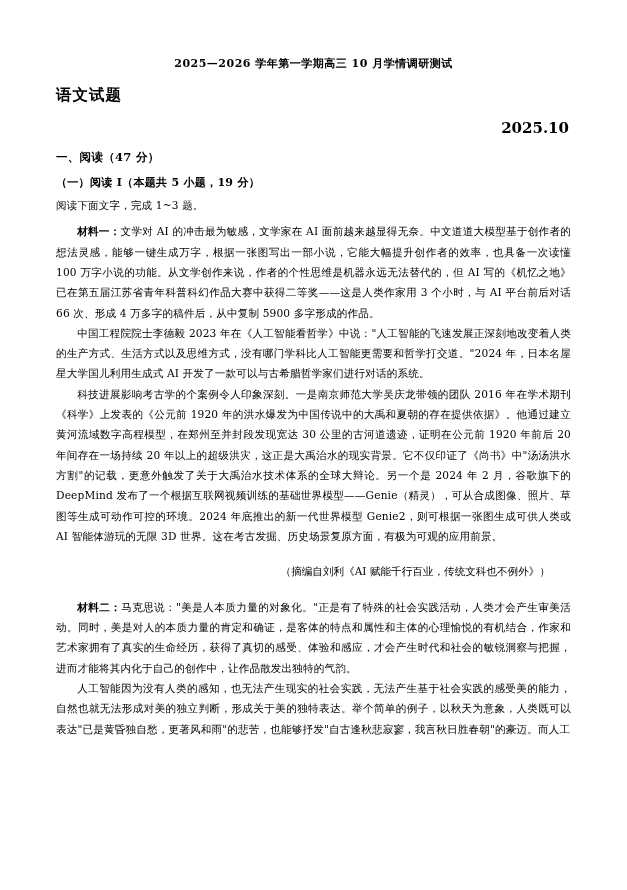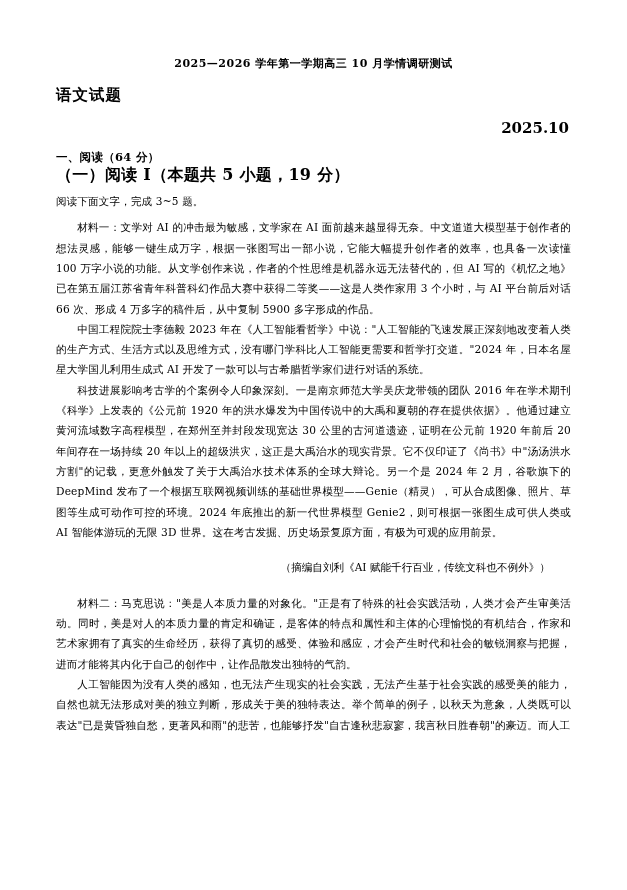--- a/index.html
+++ b/index.html
@@ -45,64 +45,65 @@
     margin-top: 14px;
     margin-right: 2px;
   }
   .section-head {
     font-size: 11.5px;
     font-weight: bold;
     margin-top: 13px;
     letter-spacing: 0.3px;
   }
   .sub-head {
-    font-size: 16px;
+    font-size: 11px;
     font-weight: bold;
+    margin-top: 10px;
     letter-spacing: 0.3px;
   }
   .small-note {
     font-size: 10.5px;
     margin-top: 9px;
     letter-spacing: 0.2px;
   }
   p.body {
     font-size: 10.6px;
     line-height: 1.92;
     margin: 0;
     text-align: justify;
     text-justify: inter-ideograph;
     text-indent: 2em;
     letter-spacing: 0.15px;
   }
   p.body.first {
     margin-top: 8px;
   }
   .lead {
-    font-weight: normal;
+    font-weight: bold;
   }
   .src-line {
     font-size: 10.6px;
     line-height: 1.9;
     text-align: right;
     margin: 15px;
     padding-right: 6px;
   }
 </style>
 </head>
 <body>
 
 <div class="page">
 
   <div class="doc-title">2025—2026 学年第一学期高三 10 月学情调研测试</div>
   <div class="doc-subtitle">语文试题</div>
   <div class="doc-date">2025.10</div>
 
-  <div class="section-head">一、阅读（64 分）</div>
+  <div class="section-head">一、阅读（47 分）</div>
   <div class="sub-head">（一）阅读 I（本题共 5 小题，19 分）</div>
-  <div class="small-note">阅读下面文字，完成 3~5 题。</div>
+  <div class="small-note">阅读下面文字，完成 1~3 题。</div>
 
   <p class="body first"><span class="lead">材料一：</span><span>文学对 AI 的冲击最为敏感，文学家在 AI 面前越来越显得无奈。中文道道大模型基于创作者的想法灵感，能够一键生成万字，根据一张图写出一部小说，它能大幅提升创作者的效率，也具备一次读懂 100 万字小说的功能。从文学创作来说，作者的个性思维是机器永远无法替代的，但 AI 写的《机忆之地》已在第五届江苏省青年科普科幻作品大赛中获得二等奖——这是人类作家用 3 个小时，与 AI 平台前后对话 66 次、形成 4 万多字的稿件后，从中复制 5900 多字形成的作品。</span></p>
   <p class="body"><span>中国工程院院士李德毅 2023 年在《人工智能看哲学》中说："人工智能的飞速发展正深刻地改变着人类的生产方式、生活方式以及思维方式，没有哪门学科比人工智能更需要和哲学打交道。"2024 年，日本名屋星大学国儿利用生成式 AI 开发了一款可以与古希腊哲学家们进行对话的系统。</span></p>
   <p class="body"><span>科技进展影响考古学的个案例令人印象深刻。一是南京师范大学吴庆龙带领的团队 2016 年在学术期刊《科学》上发表的《公元前 1920 年的洪水爆发为中国传说中的大禹和夏朝的存在提供依据》。他通过建立黄河流域数字高程模型，在郑州至并封段发现宽达 30 公里的古河道遗迹，证明在公元前 1920 年前后 20 年间存在一场持续 20 年以上的超级洪灾，这正是大禹治水的现实背景。它不仅印证了《尚书》中"汤汤洪水方割"的记载，更意外触发了关于大禹治水技术体系的全球大辩论。另一个是 2024 年 2 月，谷歌旗下的 DeepMind 发布了一个根据互联网视频训练的基础世界模型——Genie（精灵），可从合成图像、照片、草图等生成可动作可控的环境。2024 年底推出的新一代世界模型 Genie2，则可根据一张图生成可供人类或 AI 智能体游玩的无限 3D 世界。这在考古发掘、历史场景复原方面，有极为可观的应用前景。</span></p>
 
   <p class="src-line">（摘编自刘利《AI 赋能千行百业，传统文科也不例外》）</p>
 
   <p class="body"><span class="lead">材料二：</span><span>马克思说："美是人本质力量的对象化。"正是有了特殊的社会实践活动，人类才会产生审美活动。同时，美是对人的本质力量的肯定和确证，是客体的特点和属性和主体的心理愉悦的有机结合，作家和艺术家拥有了真实的生命经历，获得了真切的感受、体验和感应，才会产生时代和社会的敏锐洞察与把握，进而才能将其内化于自己的创作中，让作品散发出独特的气韵。</span></p>
   <p class="body"><span>人工智能因为没有人类的感知，也无法产生现实的社会实践，无法产生基于社会实践的感受美的能力，自然也就无法形成对美的独立判断，形成关于美的独特表达。举个简单的例子，以秋天为意象，人类既可以表达"已是黄昏独自愁，更著风和雨"的悲苦，也能够抒发"自古逢秋悲寂寥，我言秋日胜春朝"的豪迈。而人工</span></p>
 

